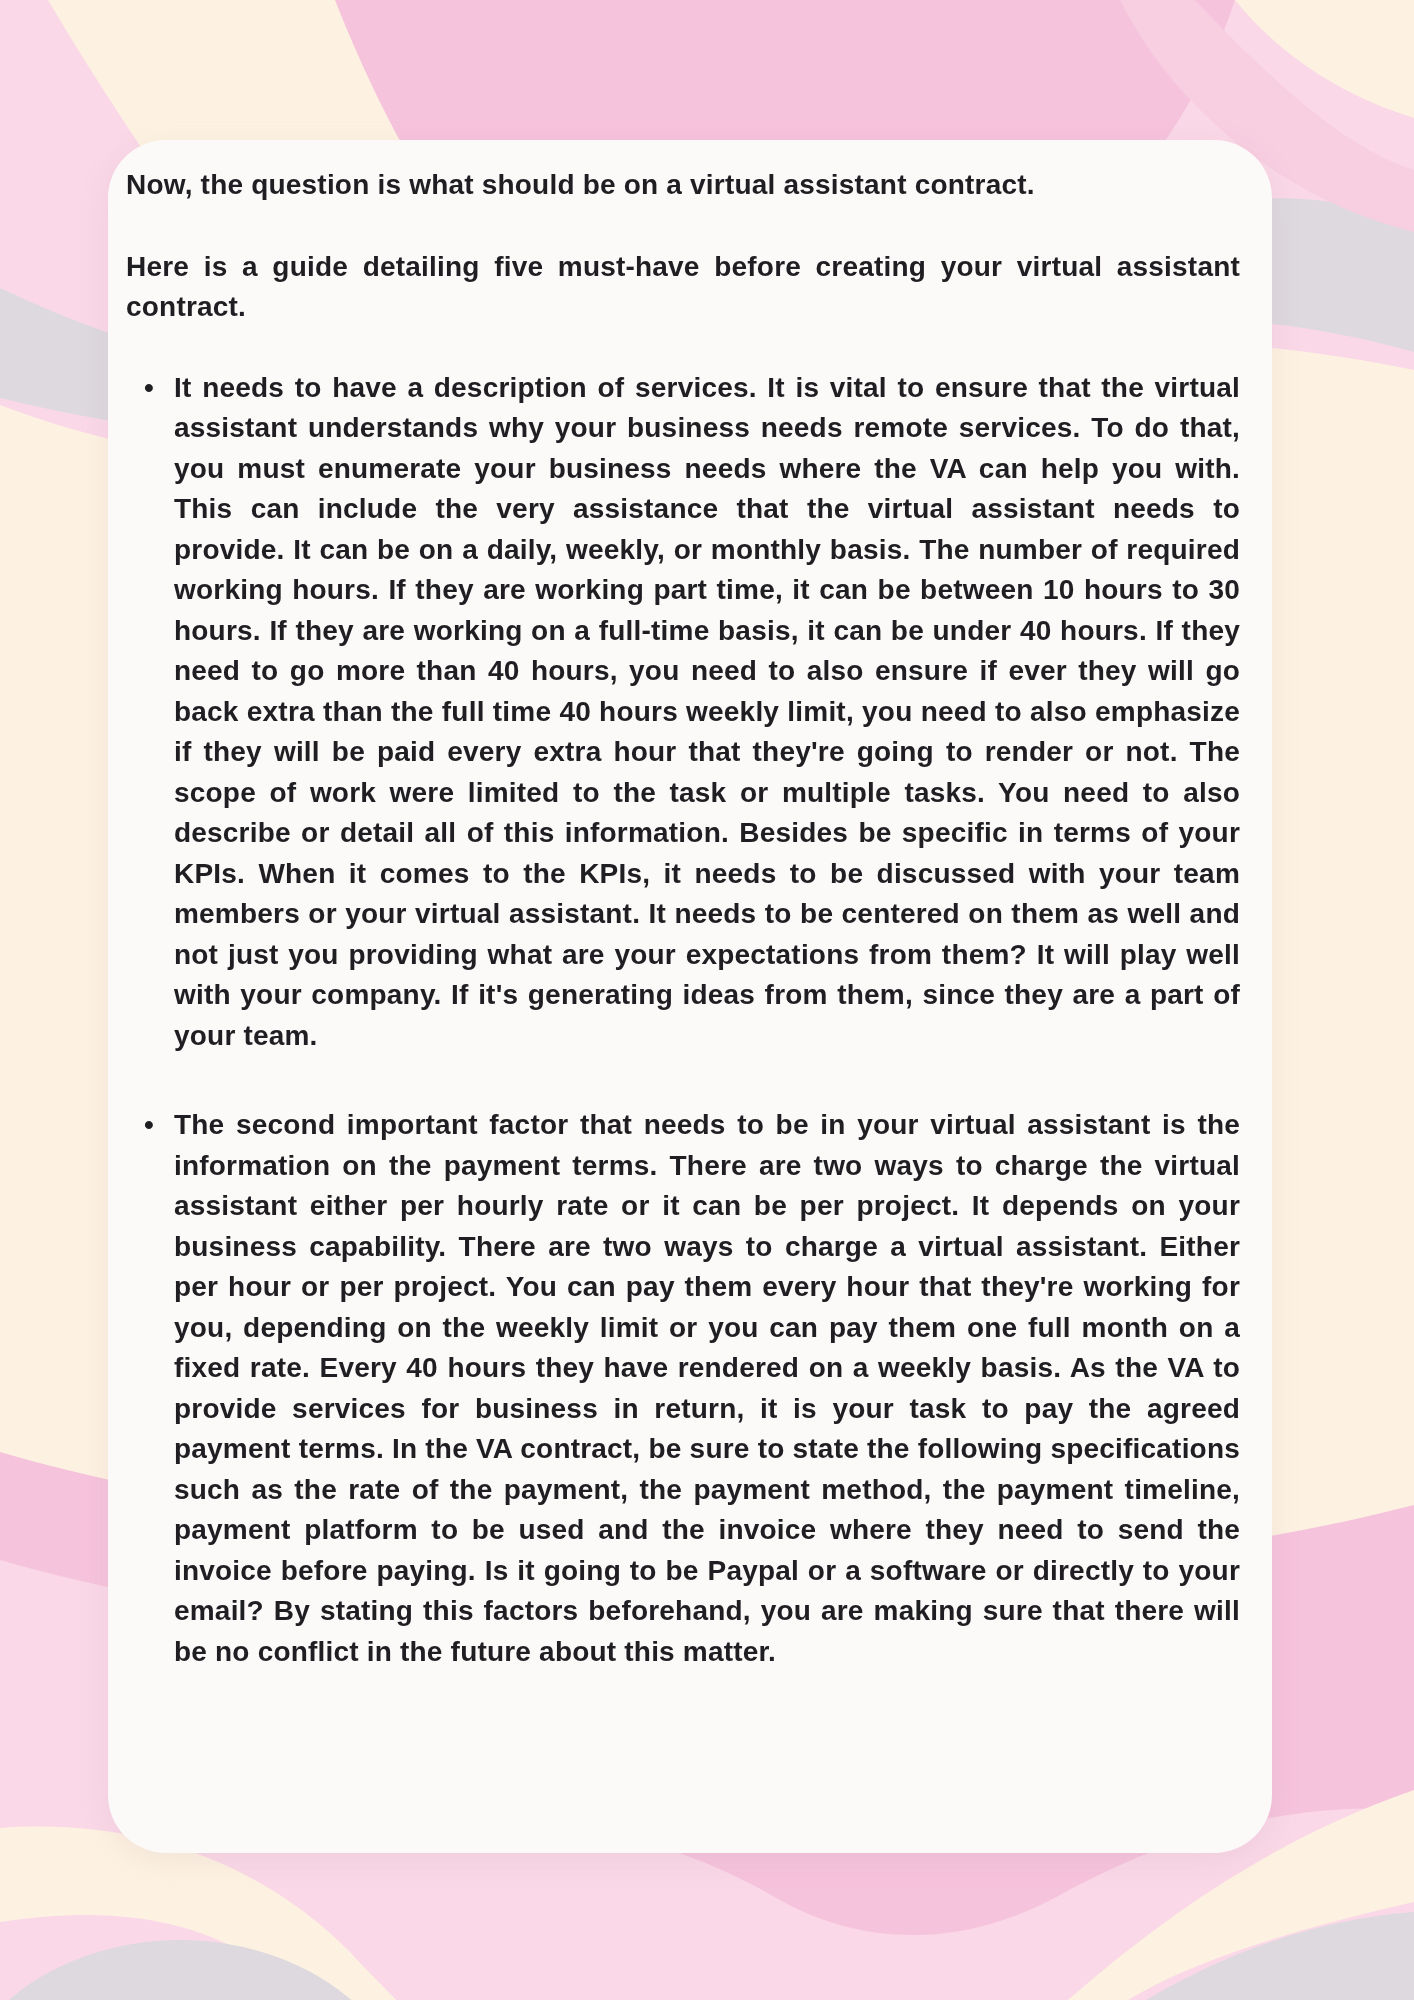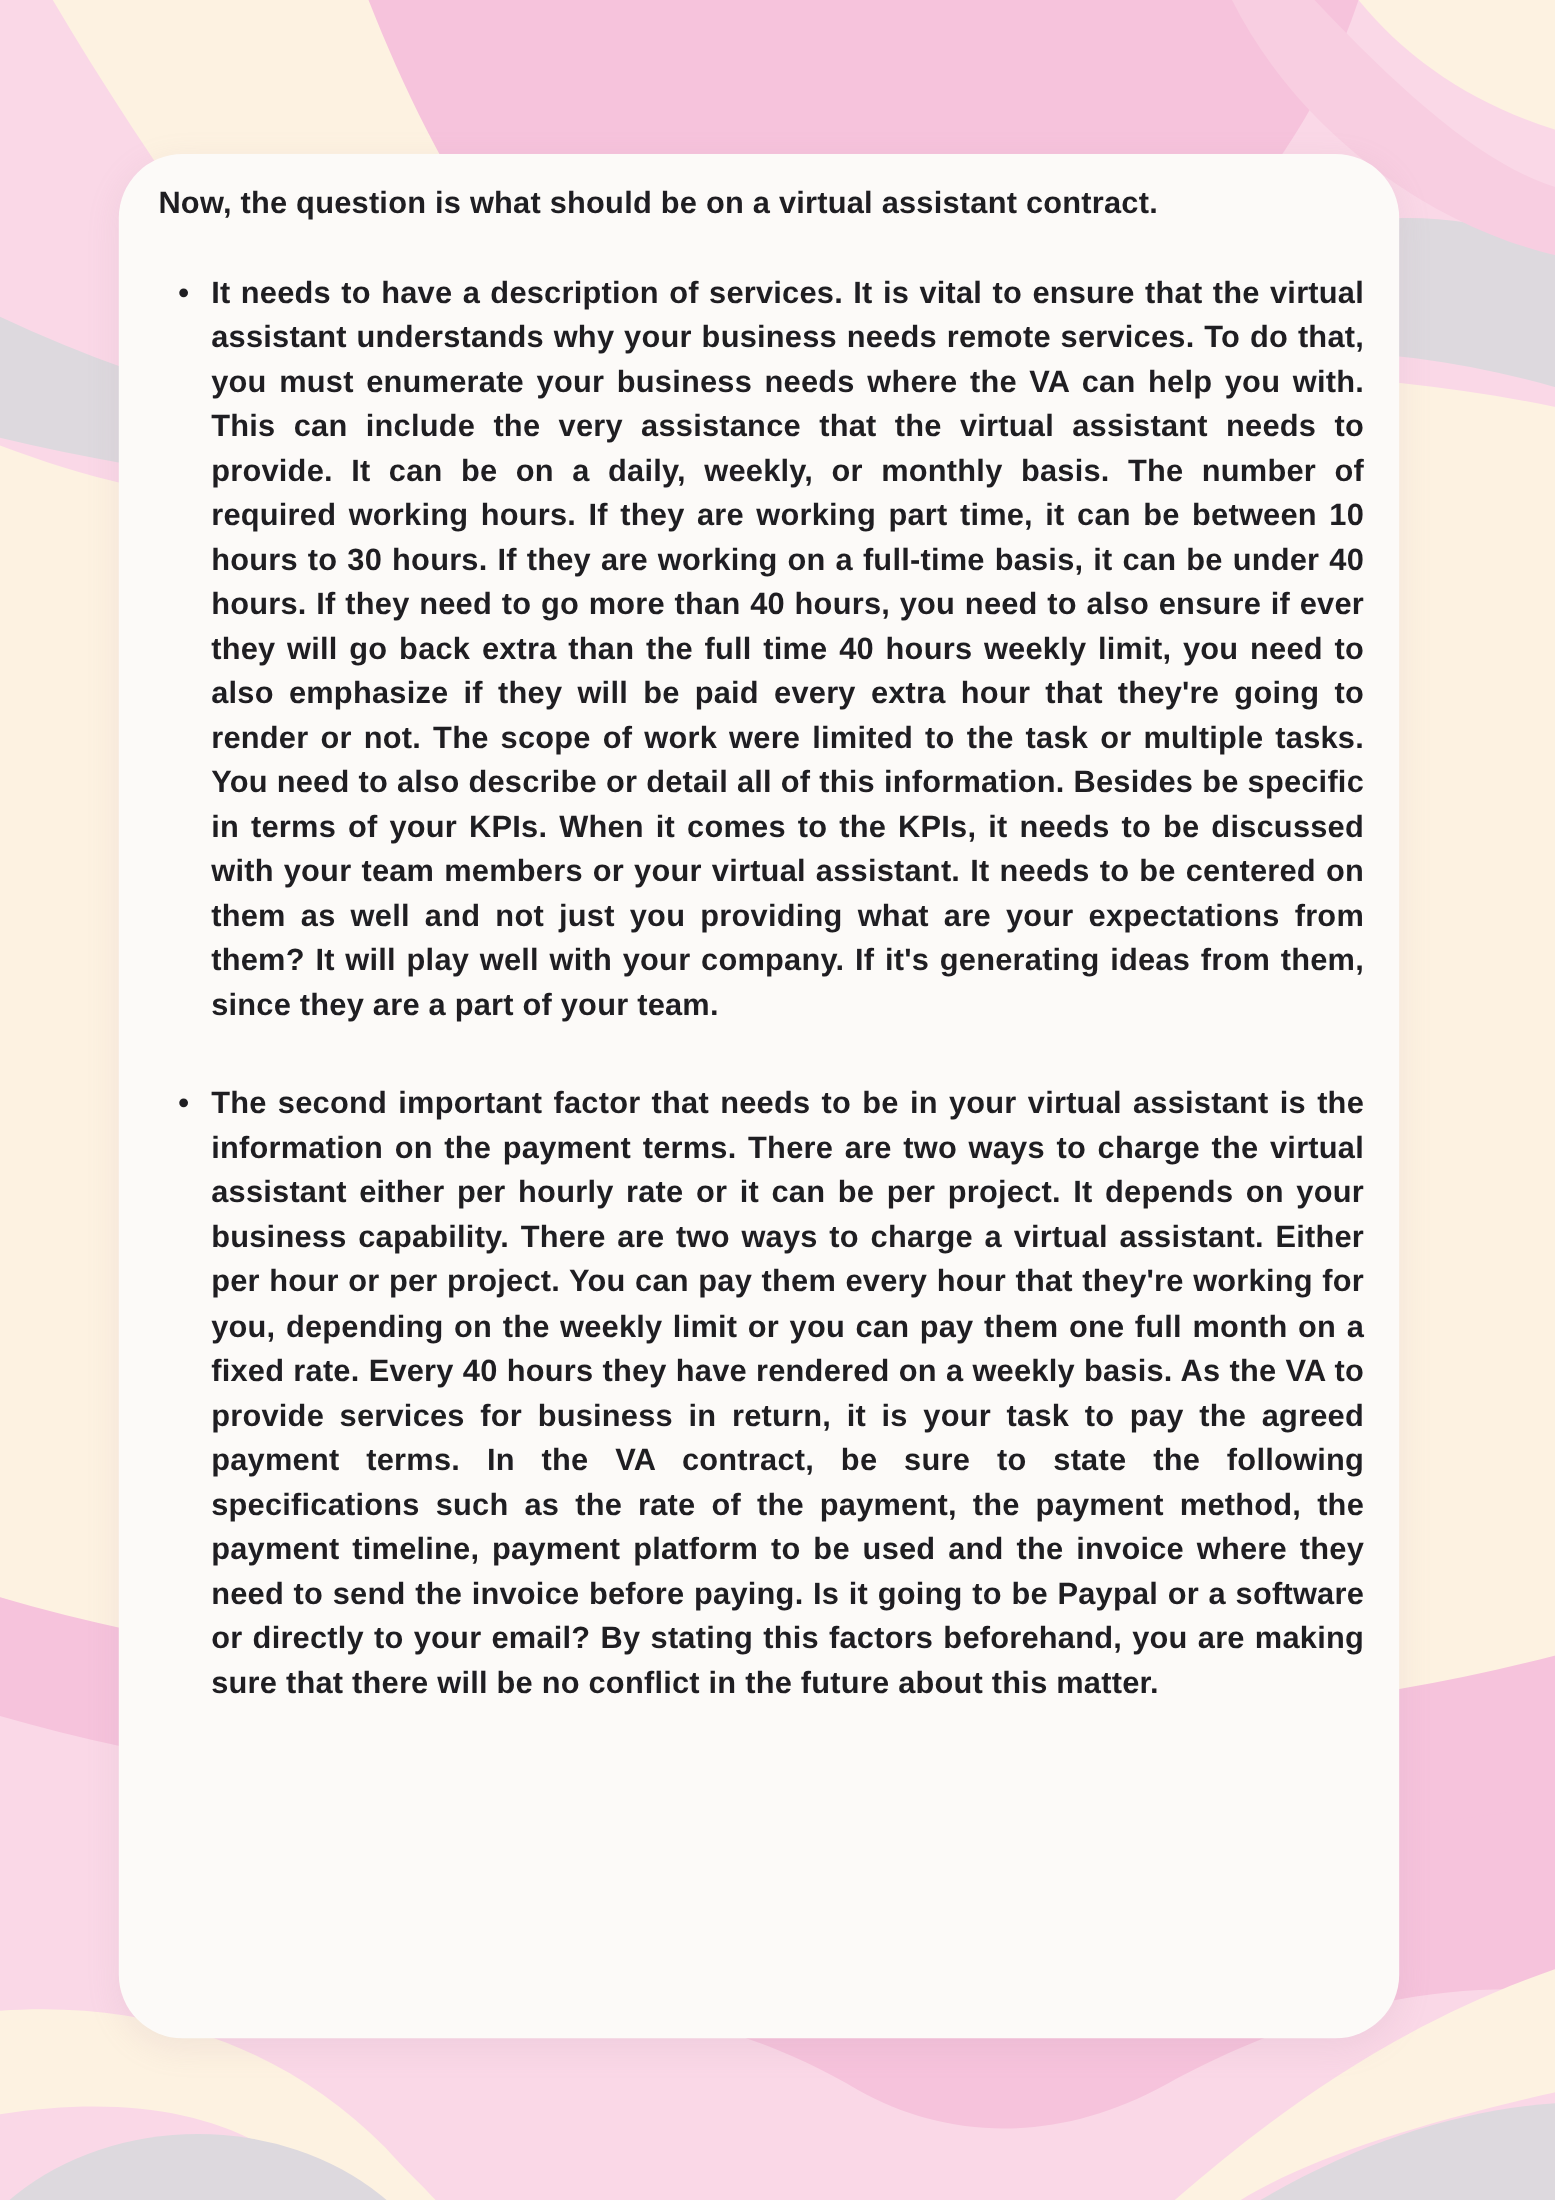--- a/index.html
+++ b/index.html
@@ -23,21 +23,21 @@
   }
   .card {
     position: absolute;
     left: 108px;
     top: 140px;
     width: 1164px;
     height: 1713px;
     box-sizing: border-box;
     background: var(--card, #FCFAF8);
     border-radius: 58px;
-    padding: 25px 32px 0 36px;
+    padding: 25px 32px 0 18px;
     box-shadow: 0 8px 30px rgba(180, 140, 160, 0.14);
   }
   .para, .li-text, .dot {
     font-weight: 700;
     font-size: 28px;
     line-height: 40.5px;
     letter-spacing: 0.2px;
     color: var(--text, #1F1E22);
   }
   .para {
@@ -92,20 +92,21 @@
     <path fill="var(--cream)" d="M 0,1828 C 140,1818 260,1862 350,1952 C 368,1972 385,1988 396,2000
              L 300,2000 C 240,1930 140,1900 0,1922 Z"></path>
     <ellipse fill="var(--gray)" cx="180" cy="2130" rx="235" ry="190"></ellipse>
     <path fill="var(--cream)" d="M 1068,2000 C 1160,1920 1270,1840 1414,1790 L 1414,1902
              C 1290,1930 1190,1962 1128,2000 Z"></path>
     <path fill="var(--gray)" d="M 1146,2000 C 1240,1945 1330,1918 1414,1912 L 1414,2000 Z"></path>
   </svg>
 
   <div class="card">
     <p class="para intro">Now, the question is what should be on a virtual assistant contract.</p>
+    <p class="para guide">Here is a guide detailing five must-have before creating your virtual assistant contract.</p>
     <ul class="bullets">
       <li>
         <span class="dot">•</span>
         <span class="li-text">It needs to have a description of services. It is vital to ensure that the virtual assistant understands why your business needs remote services. To do that, you must enumerate your business needs where the VA can help you with. This can include the very assistance that the virtual assistant needs to provide. It can be on a daily, weekly, or monthly basis. The number of required working hours. If they are working part time, it can be between 10 hours to 30 hours. If they are working on a full-time basis, it can be under 40 hours. If they need to go more than 40 hours, you need to also ensure if ever they will go back extra than the full time 40 hours weekly limit, you need to also emphasize if they will be paid every extra hour that they're going to render or not. The scope of work were limited to the task or multiple tasks. You need to also describe or detail all of this information. Besides be specific in terms of your KPIs. When it comes to the KPIs, it needs to be discussed with your team members or your virtual assistant. It needs to be centered on them as well and not just you providing what are your expectations from them? It will play well with your company. If it's generating ideas from them, since they are a part of your team.</span>
       </li>
       <li>
         <span class="dot">•</span>
         <span class="li-text">The second important factor that needs to be in your virtual assistant is the information on the payment terms. There are two ways to charge the virtual assistant either per hourly rate or it can be per project. It depends on your business capability. There are two ways to charge a virtual assistant. Either per hour or per project. You can pay them every hour that they're working for you, depending on the weekly limit or you can pay them one full month on a fixed rate. Every 40 hours they have rendered on a weekly basis. As the VA to provide services for business in return, it is your task to pay the agreed payment terms. In the VA contract, be sure to state the following specifications such as the rate of the payment, the payment method, the payment timeline, payment platform to be used and the invoice where they need to send the invoice before paying. Is it going to be Paypal or a software or directly to your email? By stating this factors beforehand, you are making sure that there will be no conflict in the future about this matter.</span>
       </li>
     </ul>

